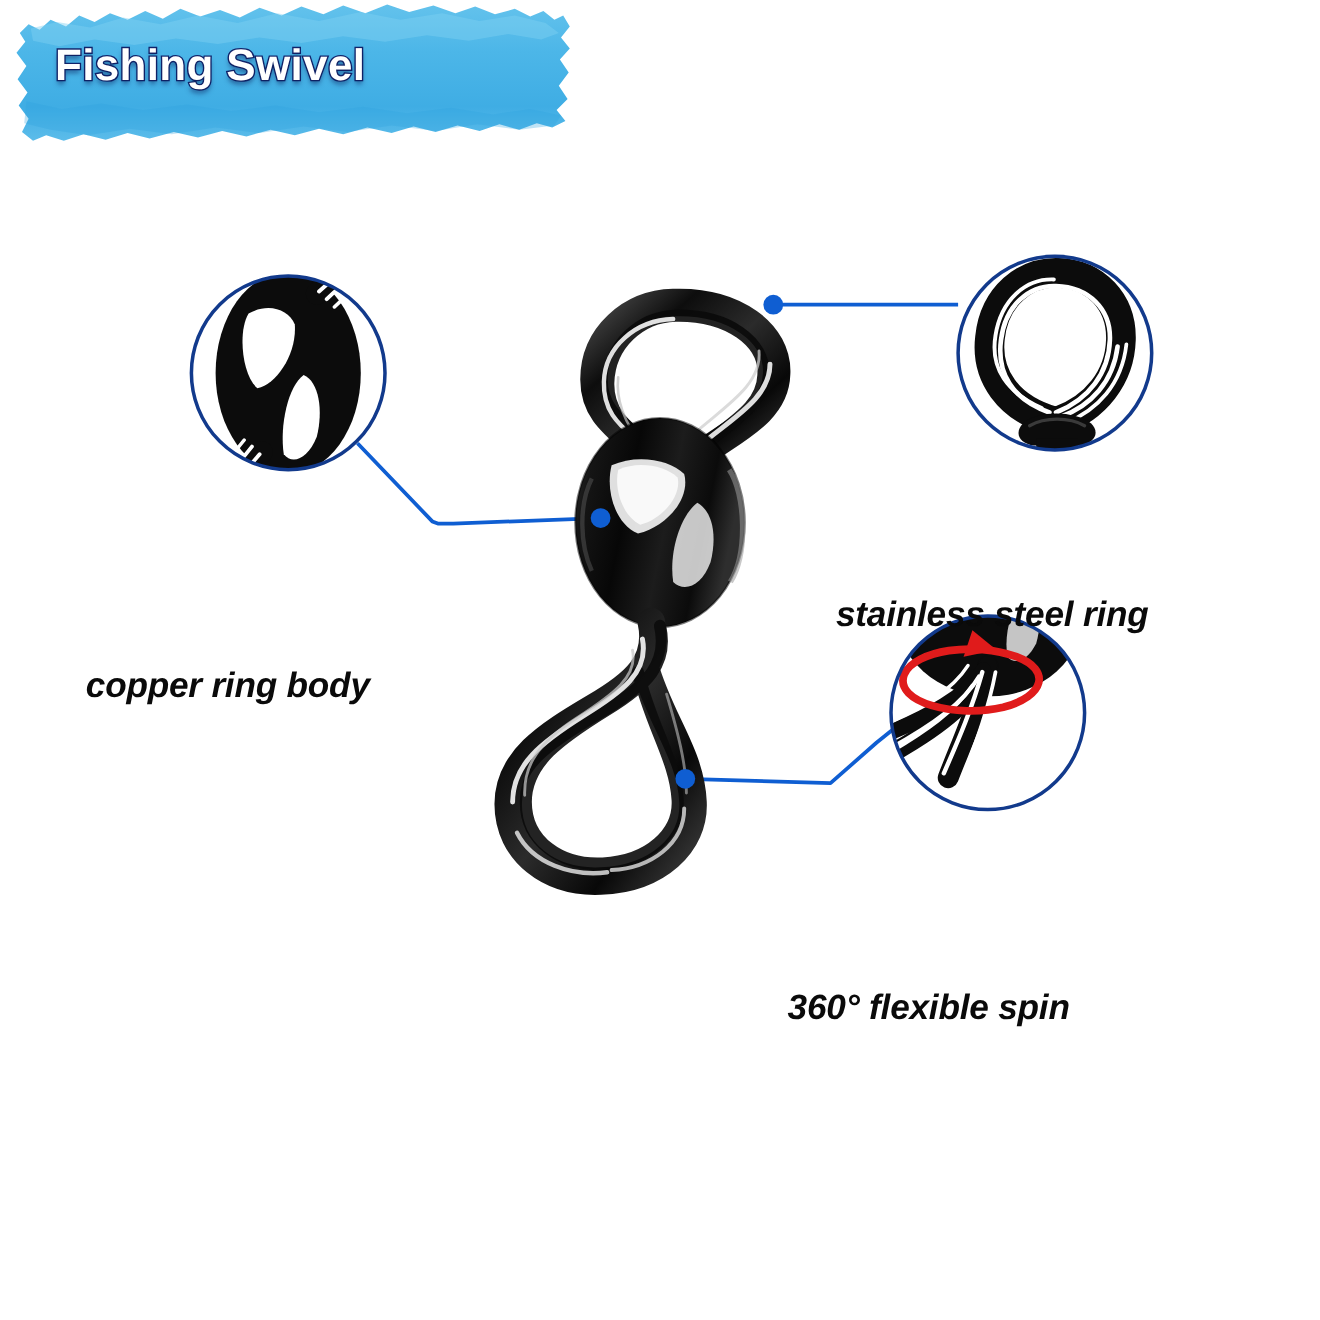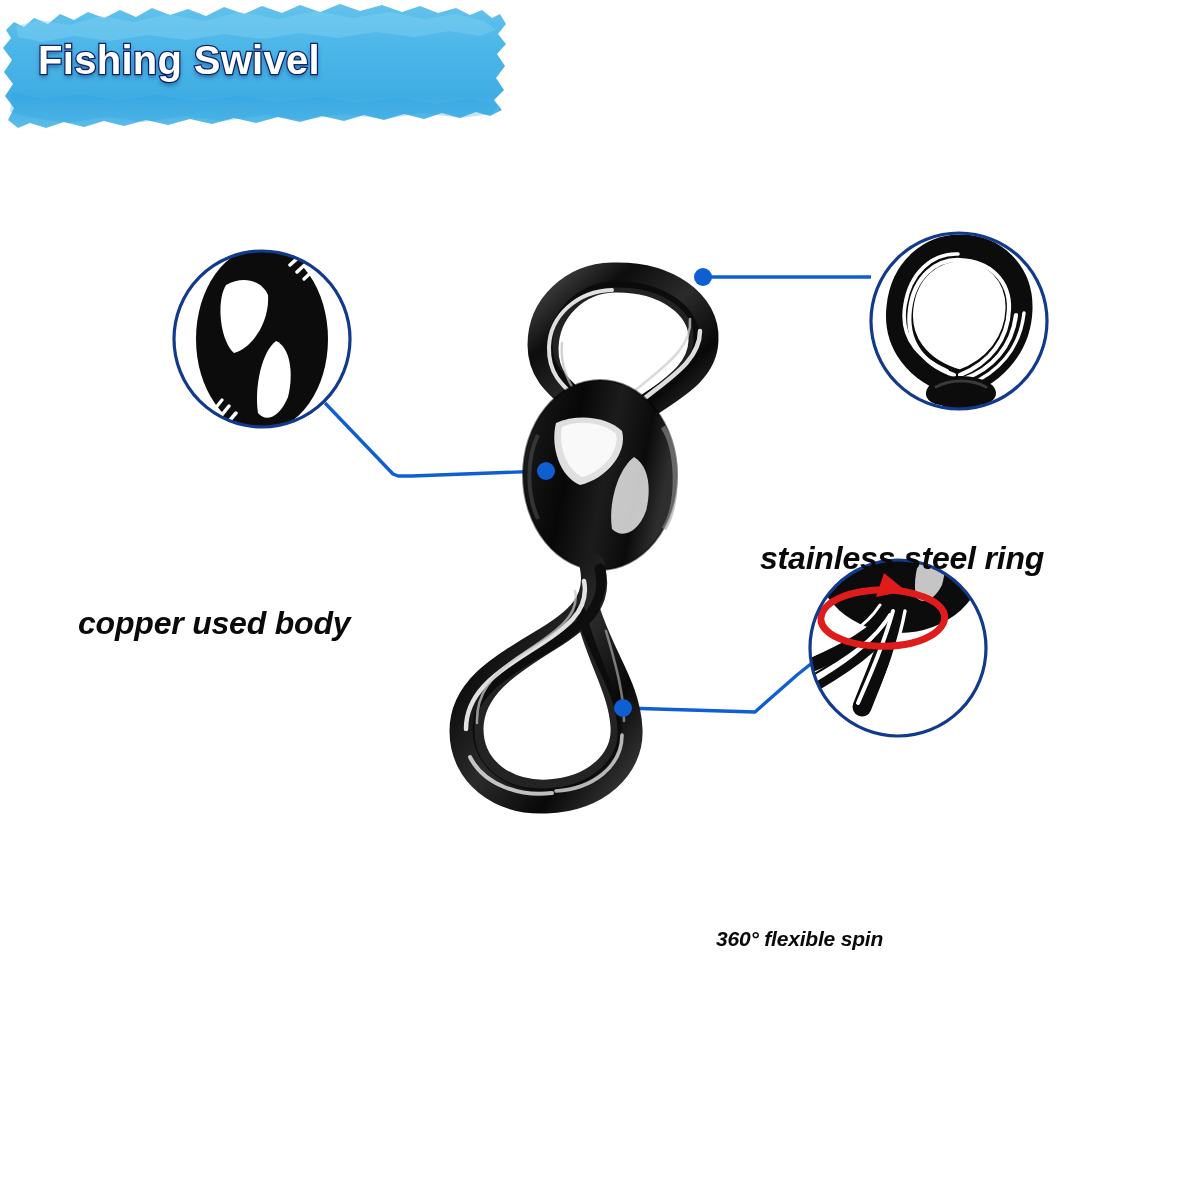--- a/index.html
+++ b/index.html
@@ -14,21 +14,21 @@
   #page {
     position:relative;
     width:1200px;
     height:1200px;
     background:#ffffff;
   }
 
   
   #header-band {
     position:absolute;
-    left:0; top:0;
+    left:12px; top:0;
     width:520px; height:135px;
   }
   #header-brush { position:absolute; left:0; top:0; width:520px; height:135px; }
   #header-title {
     position:absolute;
     left:38px; top:38px;
     font-size:40px;
     font-weight:bold;
     font-style:normal;
     letter-spacing:0.3px;
@@ -55,21 +55,21 @@
     font-family:"Liberation Sans", sans-serif;
     font-style:italic;
     font-weight:bold;
     color:#0a0a0a;
     white-space:nowrap;
     letter-spacing:-0.2px;
     z-index:6;
   }
   #label-copper   { left:78px;  top:470px;  font-size:32px; }
   #label-ring     { left:760px; top:405px;  font-size:32px; }
-  #label-spin     { left:716px; top:792px;  font-size:21px; }
+  #label-spin     { left:716px; top:762px;  font-size:32px; }
 
   
   #bottom-banner {
     position:absolute;
     left:0; top:885px;
     width:1200px; height:315px;
     background:linear-gradient(160deg,#2f3856 0%, #2b3350 38%, #2a3251 70%, #323b5c 100%);
     overflow:hidden;
   }
   #bottom-banner::before {
@@ -355,21 +355,21 @@
             <path d="M822,478 C832,456 886,448 924,462
                      C956,474 950,498 912,508
                      C870,518 812,504 822,478 Z" fill="none" stroke="#e01b1b" stroke-width="7"></path>
             <path d="M884,438 L906,456 L876,462 Z" fill="#e01b1b"></path>
           </g>
         </g>
         <circle cx="898" cy="513" r="88" fill="none" stroke="#123a8c" stroke-width="3.2"></circle>
       </g>
     </svg>
 
-    <div class="callout-label" id="label-copper">copper used body</div>
+    <div class="callout-label" id="label-copper">copper ring body</div>
 
     <div class="callout-label" id="label-ring">stainless steel ring</div>
 
     <div class="callout-label" id="label-spin">360° flexible spin</div>
   </div>
 
 
 </div>
 
 </body></html>

